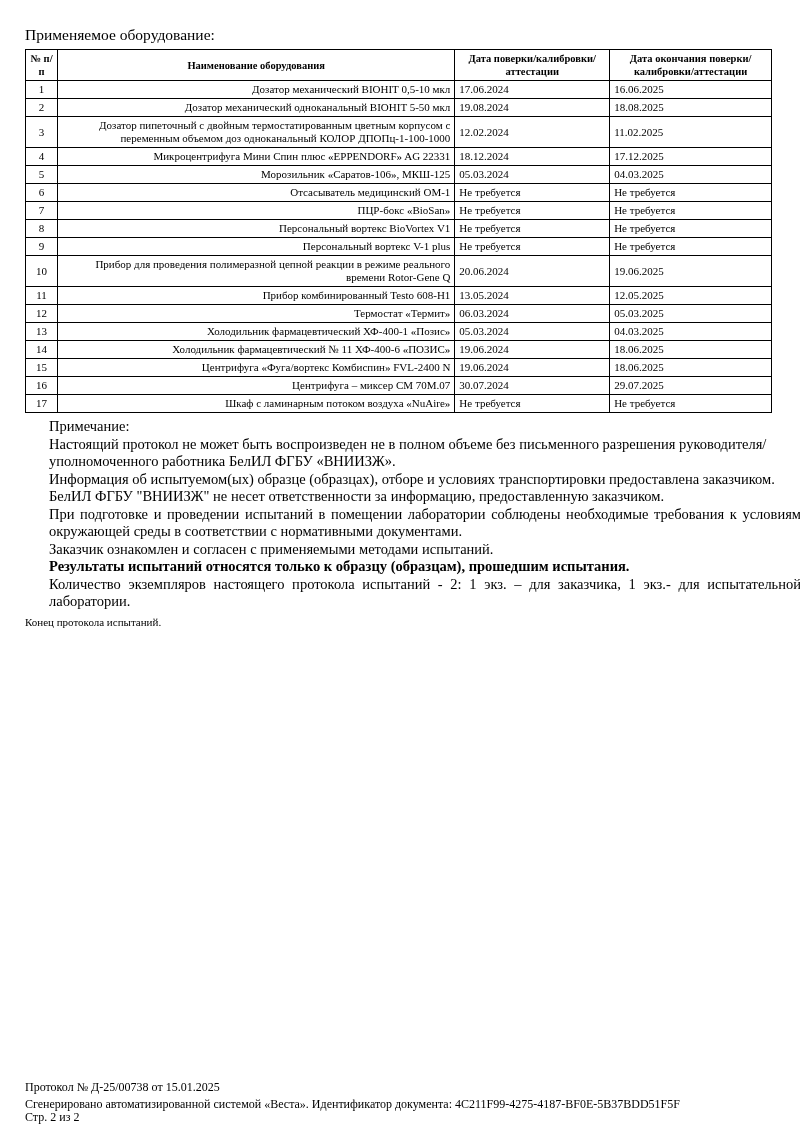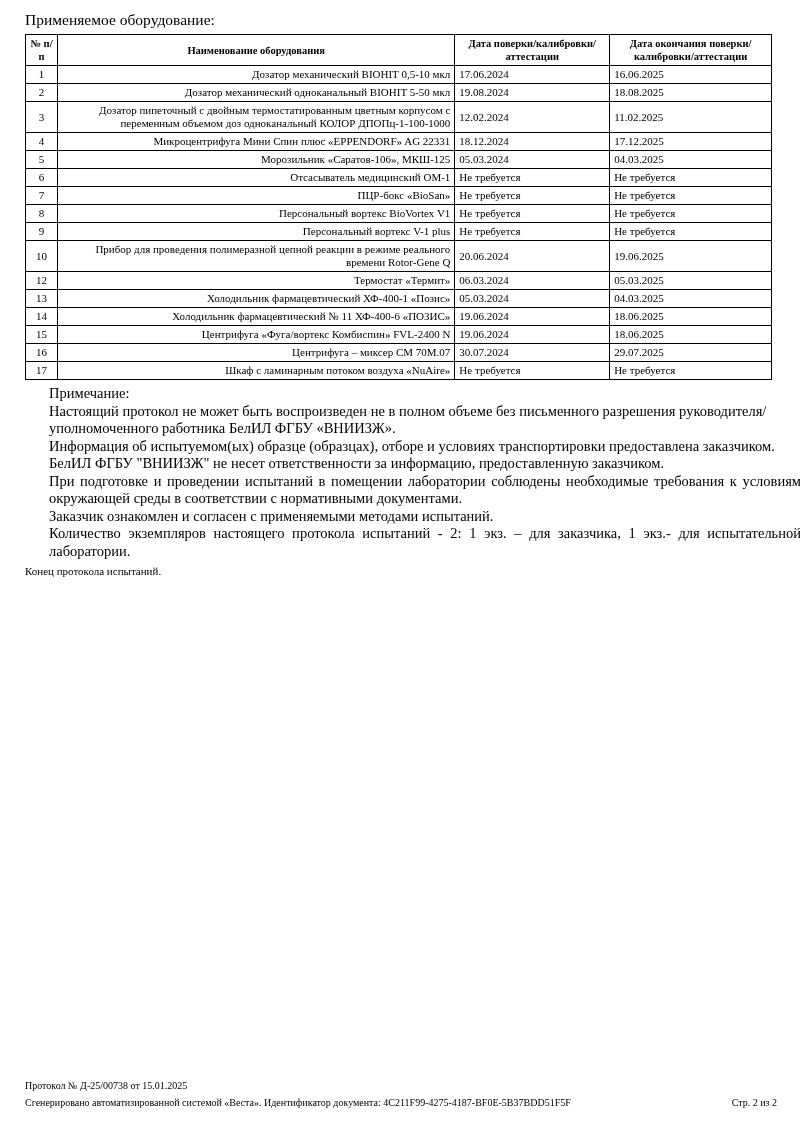--- a/index.html
+++ b/index.html
@@ -7,21 +7,21 @@
   body {
     width: 800px; height: 1132px;
     font-family: "Liberation Serif", "DejaVu Serif", serif;
     color: #000;
     position: relative;
     overflow: hidden;
   }
   .page {
     position: relative;
     width: 800px; height: 1132px;
-    padding: 11px 23px 0 25px;
+    padding: 26px 23px 0 25px;
   }
   .doc-title {
     font-size: 15.5px;
     margin-bottom: 5px;
   }
   table.equipment {
     border-collapse: collapse;
     width: 747px;
     font-size: 11px;
     line-height: 13px;
@@ -66,30 +66,31 @@
     line-height: 19px;
   }
   .end-line {
     font-size: 11px;
     line-height: 20px;
     margin-top: 1px;
   }
   .footer {
     position: absolute;
     left: 25px;
-    bottom: 23px;
+    bottom: 8px;
     width: 752px;
-    font-size: 10px;
+    font-size: 12px;
     line-height: 13px;
   }
   .footer-line1 { margin-bottom: 4px; }
   .footer-line2 {
     display: flex;
     justify-content: space-between;
     align-items: baseline;
+    flex-direction: column;
   }
 </style>
 </head>
 <body>
 
 <div class="page">
 
   <div class="doc-title">Применяемое оборудование:</div>
 
   <table class="equipment">
@@ -162,20 +163,26 @@
           <td class="cell-date">Не требуется</td>
           <td class="cell-end">Не требуется</td>
         </tr>
         <tr>
           <td class="cell-num">10</td>
           <td class="cell-name">Прибор для проведения полимеразной цепной реакции в режиме реального времени Rotor-Gene Q</td>
           <td class="cell-date">20.06.2024</td>
           <td class="cell-end">19.06.2025</td>
         </tr>
         <tr>
+          <td class="cell-num">11</td>
+          <td class="cell-name">Прибор комбинированный Testo 608-H1</td>
+          <td class="cell-date">13.05.2024</td>
+          <td class="cell-end">12.05.2025</td>
+        </tr>
+        <tr>
           <td class="cell-num">12</td>
           <td class="cell-name">Термостат «Термит»</td>
           <td class="cell-date">06.03.2024</td>
           <td class="cell-end">05.03.2025</td>
         </tr>
         <tr>
           <td class="cell-num">13</td>
           <td class="cell-name">Холодильник фармацевтический ХФ-400-1 «Позис»</td>
           <td class="cell-date">05.03.2024</td>
           <td class="cell-end">04.03.2025</td>
@@ -206,20 +213,21 @@
         </tr>
       </tbody>
   </table>
 
   <div class="notes">
     <div class="note-par">Примечание:</div>
     <div class="note-par">Настоящий протокол не может быть воспроизведен не в полном объеме без письменного разрешения руководителя/уполномоченного работника БелИЛ ФГБУ «ВНИИЗЖ».</div>
     <div class="note-par">Информация об испытуемом(ых) образце (образцах), отборе и условиях транспортировки предоставлена заказчиком. БелИЛ ФГБУ "ВНИИЗЖ" не несет ответственности за информацию, предоставленную заказчиком.</div>
     <div class="note-par justify">При подготовке и проведении испытаний в помещении лаборатории соблюдены необходимые требования к условиям окружающей среды в соответствии с нормативными документами.</div>
     <div class="note-par">Заказчик ознакомлен и согласен с применяемыми методами испытаний.</div>
+    <div class="note-par bold">Результаты испытаний относятся только к образцу (образцам), прошедшим испытания.</div>
     <div class="note-par justify">Количество экземпляров настоящего протокола испытаний - 2: 1 экз. – для заказчика, 1 экз.- для испытательной лаборатории.</div>
   </div>
 
   <div class="end-line">Конец протокола испытаний.</div>
 
   <div class="footer">
     <div class="footer-line1">Протокол № Д-25/00738 от 15.01.2025</div>
     <div class="footer-line2">
       <span>Сгенерировано автоматизированной системой «Веста». Идентификатор документа: 4C211F99-4275-4187-BF0E-5B37BDD51F5F</span>
       <span>Стр. 2 из 2</span>

